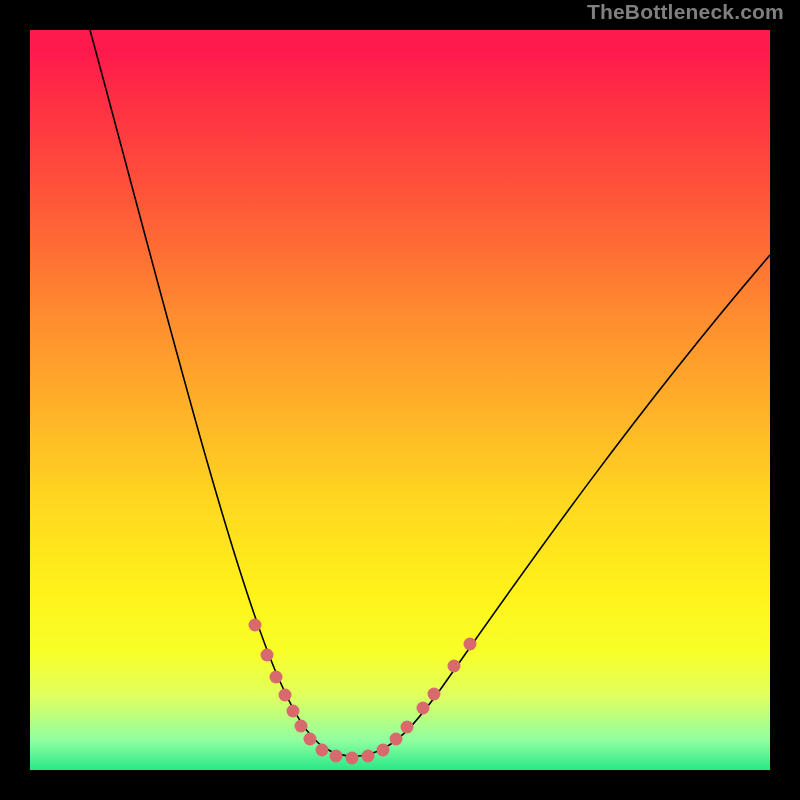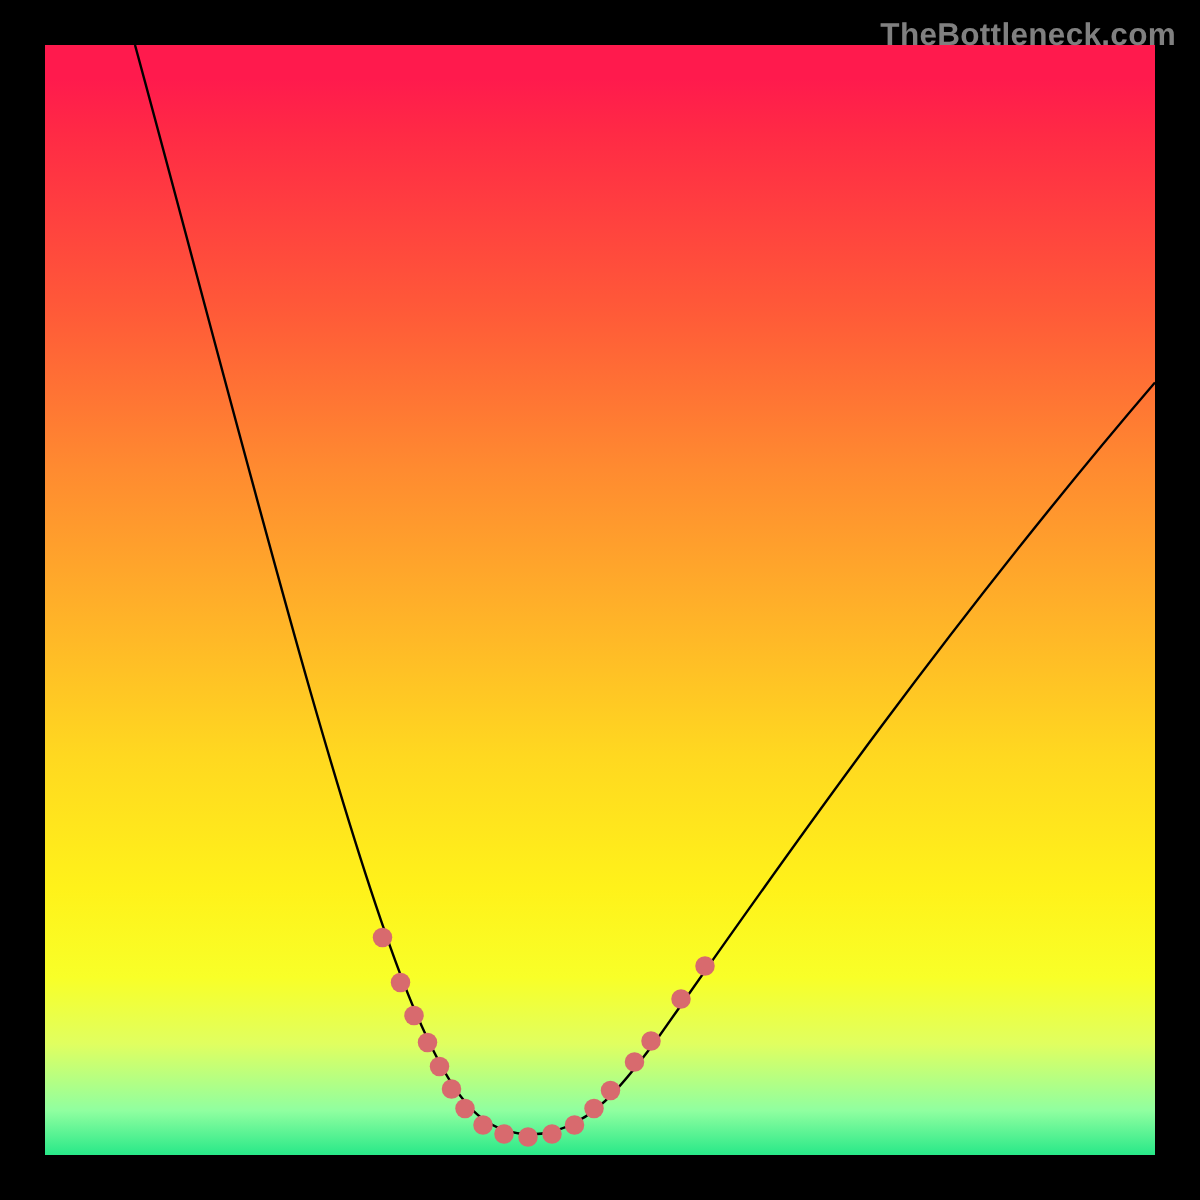--- a/index.html
+++ b/index.html
@@ -6,21 +6,21 @@
   body {
     width: 800px;
     height: 800px;
     background: #000;
     position: relative;
     overflow: hidden;
     font-family: Arial, Helvetica, sans-serif;
   }
   .watermark {
     position: absolute;
-    top: 12px;
+    top: 0;
     right: 16px;
     color: #808080;
     font-size: 21px;
     font-weight: 600;
     letter-spacing: 0.2px;
     z-index: 3;
   }
   .plot-area {
     position: absolute;
     left: 30px;

